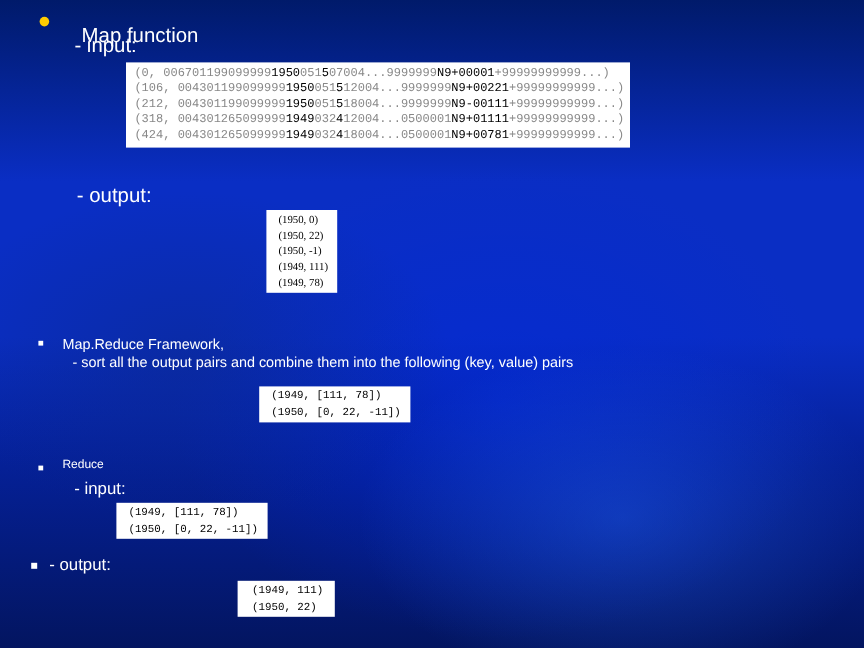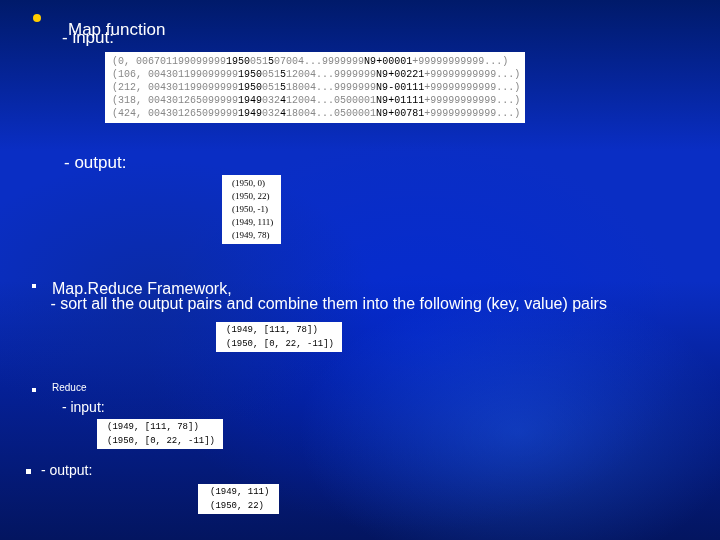--- a/index.html
+++ b/index.html
@@ -44,22 +44,22 @@
     line-height: 13px;
     padding: 3px 5px 3px 7px;
     white-space: pre;
   }
   .code-box .row { display: block; }
   .grey { color: #888; }
   .mapfn { font-size: 17px; left: 68px; top: 20px; }
   .inputlbl { font-size: 17px; left: 62px; top: 28px; }
   .outputlbl { font-size: 17px; left: 64px; top: 153px; }
   .sec2-bullet { left: 32px; top: 284px; }
-  .sec2a { font-size: 16px; left: 52px; top: 280px; }
-  .sec2b { font-size: 16px; left: 46px; top: 295px; }
+  .sec2a { font-size: 12px; left: 52px; top: 280px; }
+  .sec2b { font-size: 12px; left: 57px; top: 295px; }
   .sec3-bullet { left: 32px; top: 388px; }
   .sec3a { font-size: 10px; left: 52px; top: 382px; }
   .sec3b { font-size: 14px; left: 58px; top: 399px; }
   .sec4-bullet { left: 26px; top: 469px; width:5px; height:5px; background:#fff; border-radius:0;}
   .sec4a { font-size: 14px; left: 41px; top: 462px; }
   #box1 { left: 105px; top: 52px; }
   #box2 { left: 222px; top: 175px; font-size: 9px; line-height: 13px; padding: 2px 8px 2px 10px; font-family: Liberation Serif, serif; }
   #box3 { left: 216px; top: 322px; font-size: 9px; line-height: 14px; padding: 1px 8px 1px 10px; }
   #box4 { left: 97px; top: 419px; font-size: 9px; line-height: 14px; padding: 1px 8px 1px 10px;}
   #box5 { left: 198px; top: 484px; font-size: 9px; line-height: 14px; padding: 1px 10px 1px 12px;}

